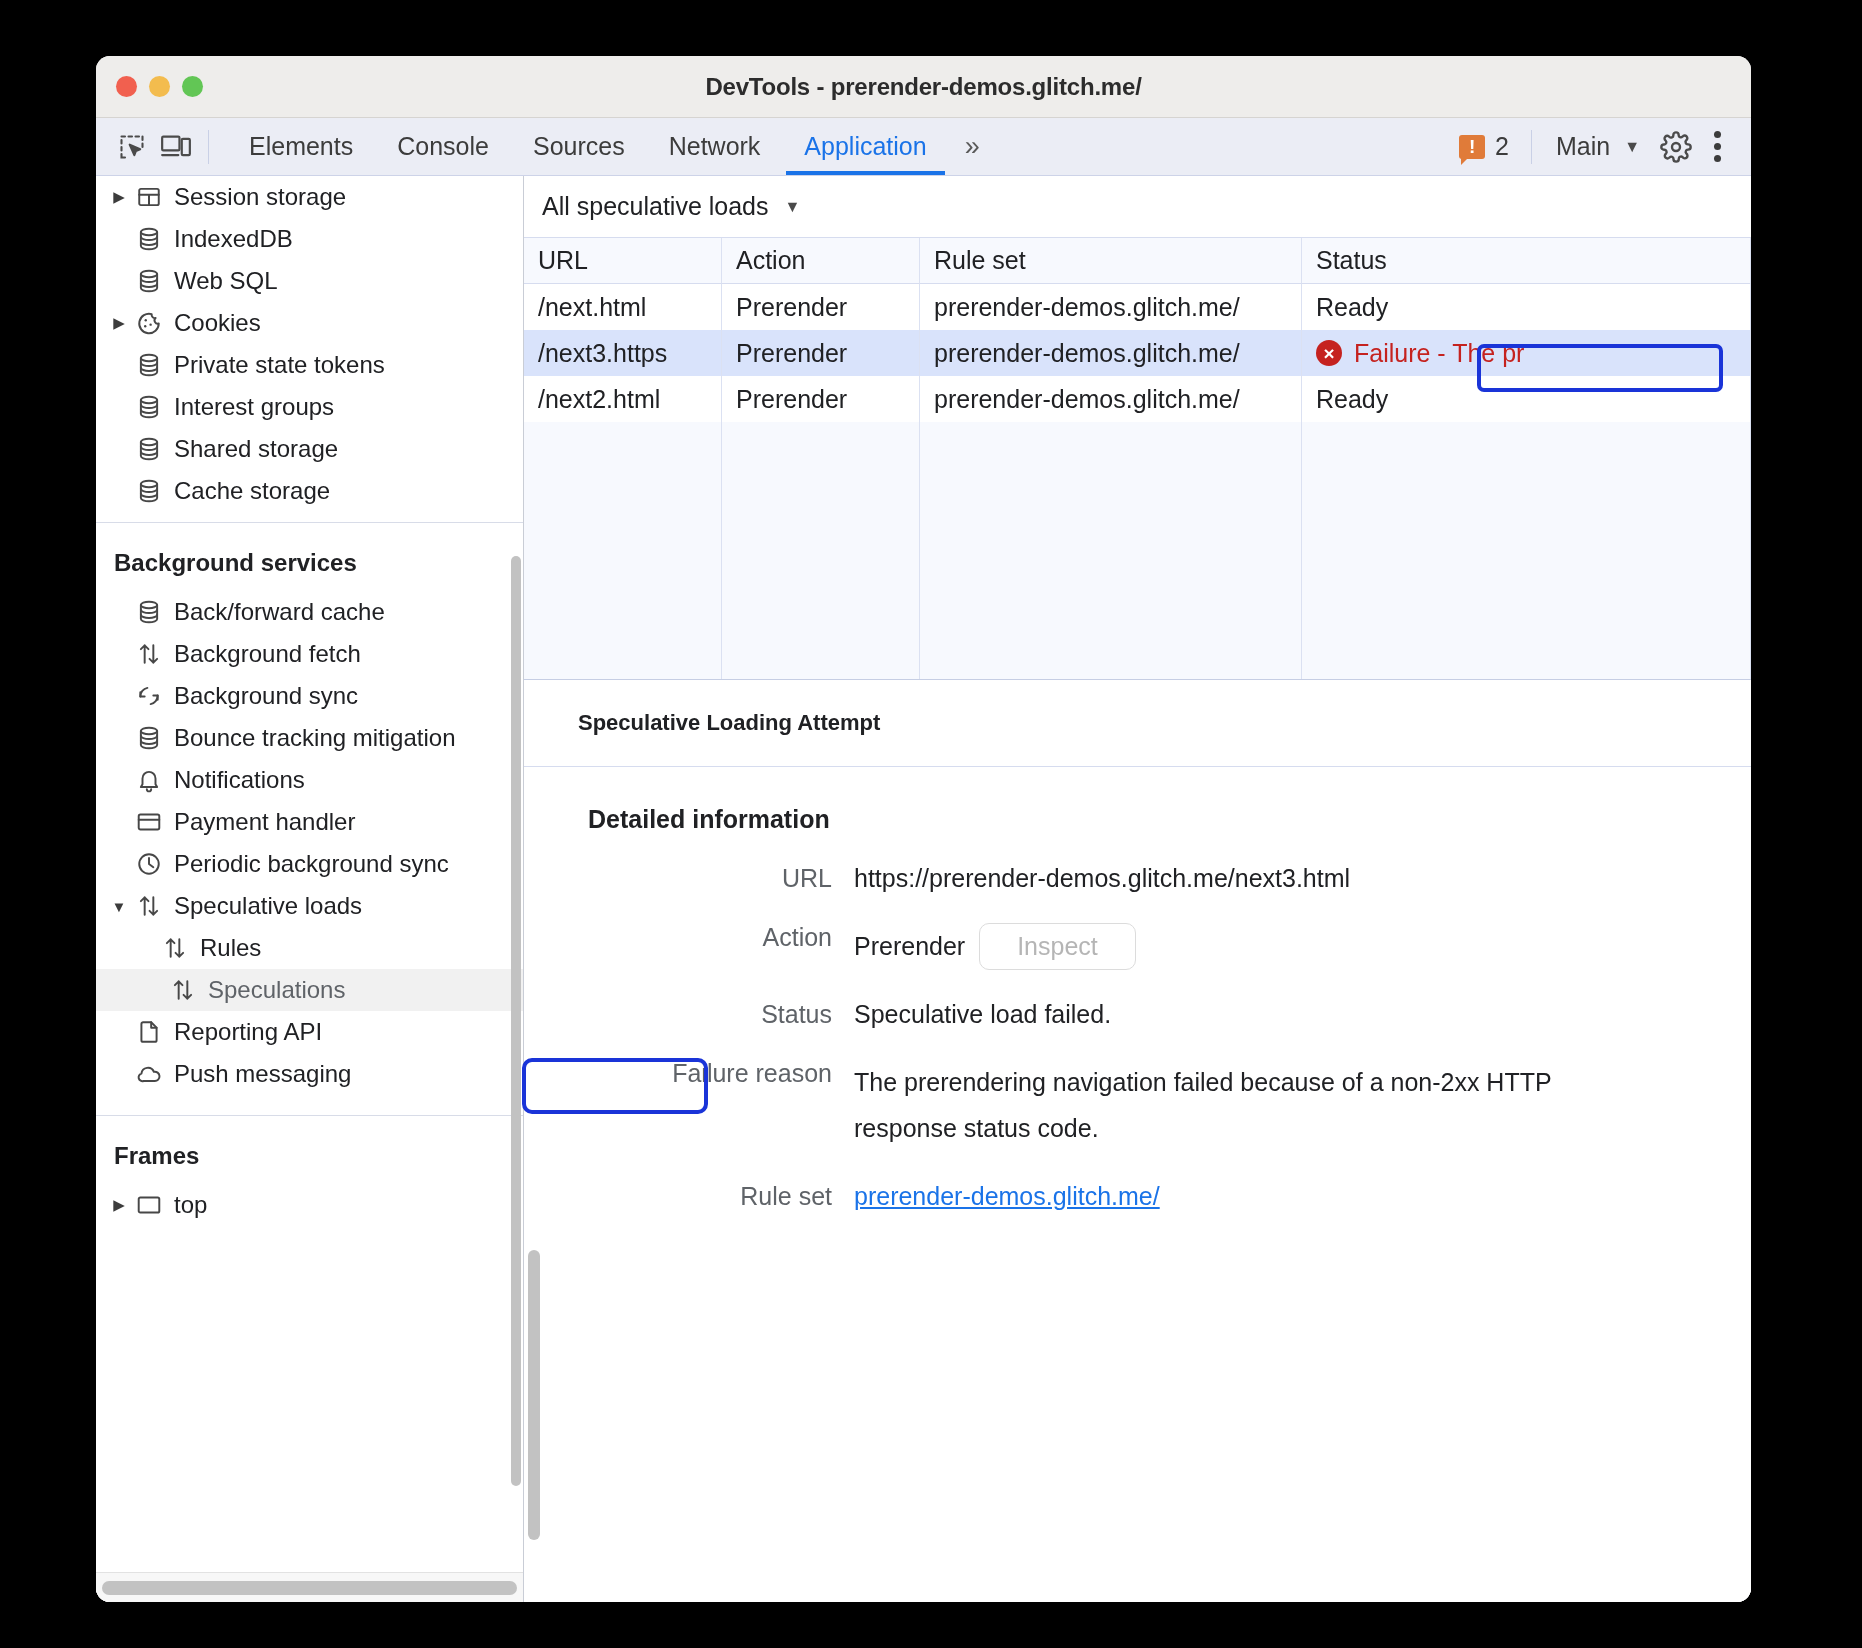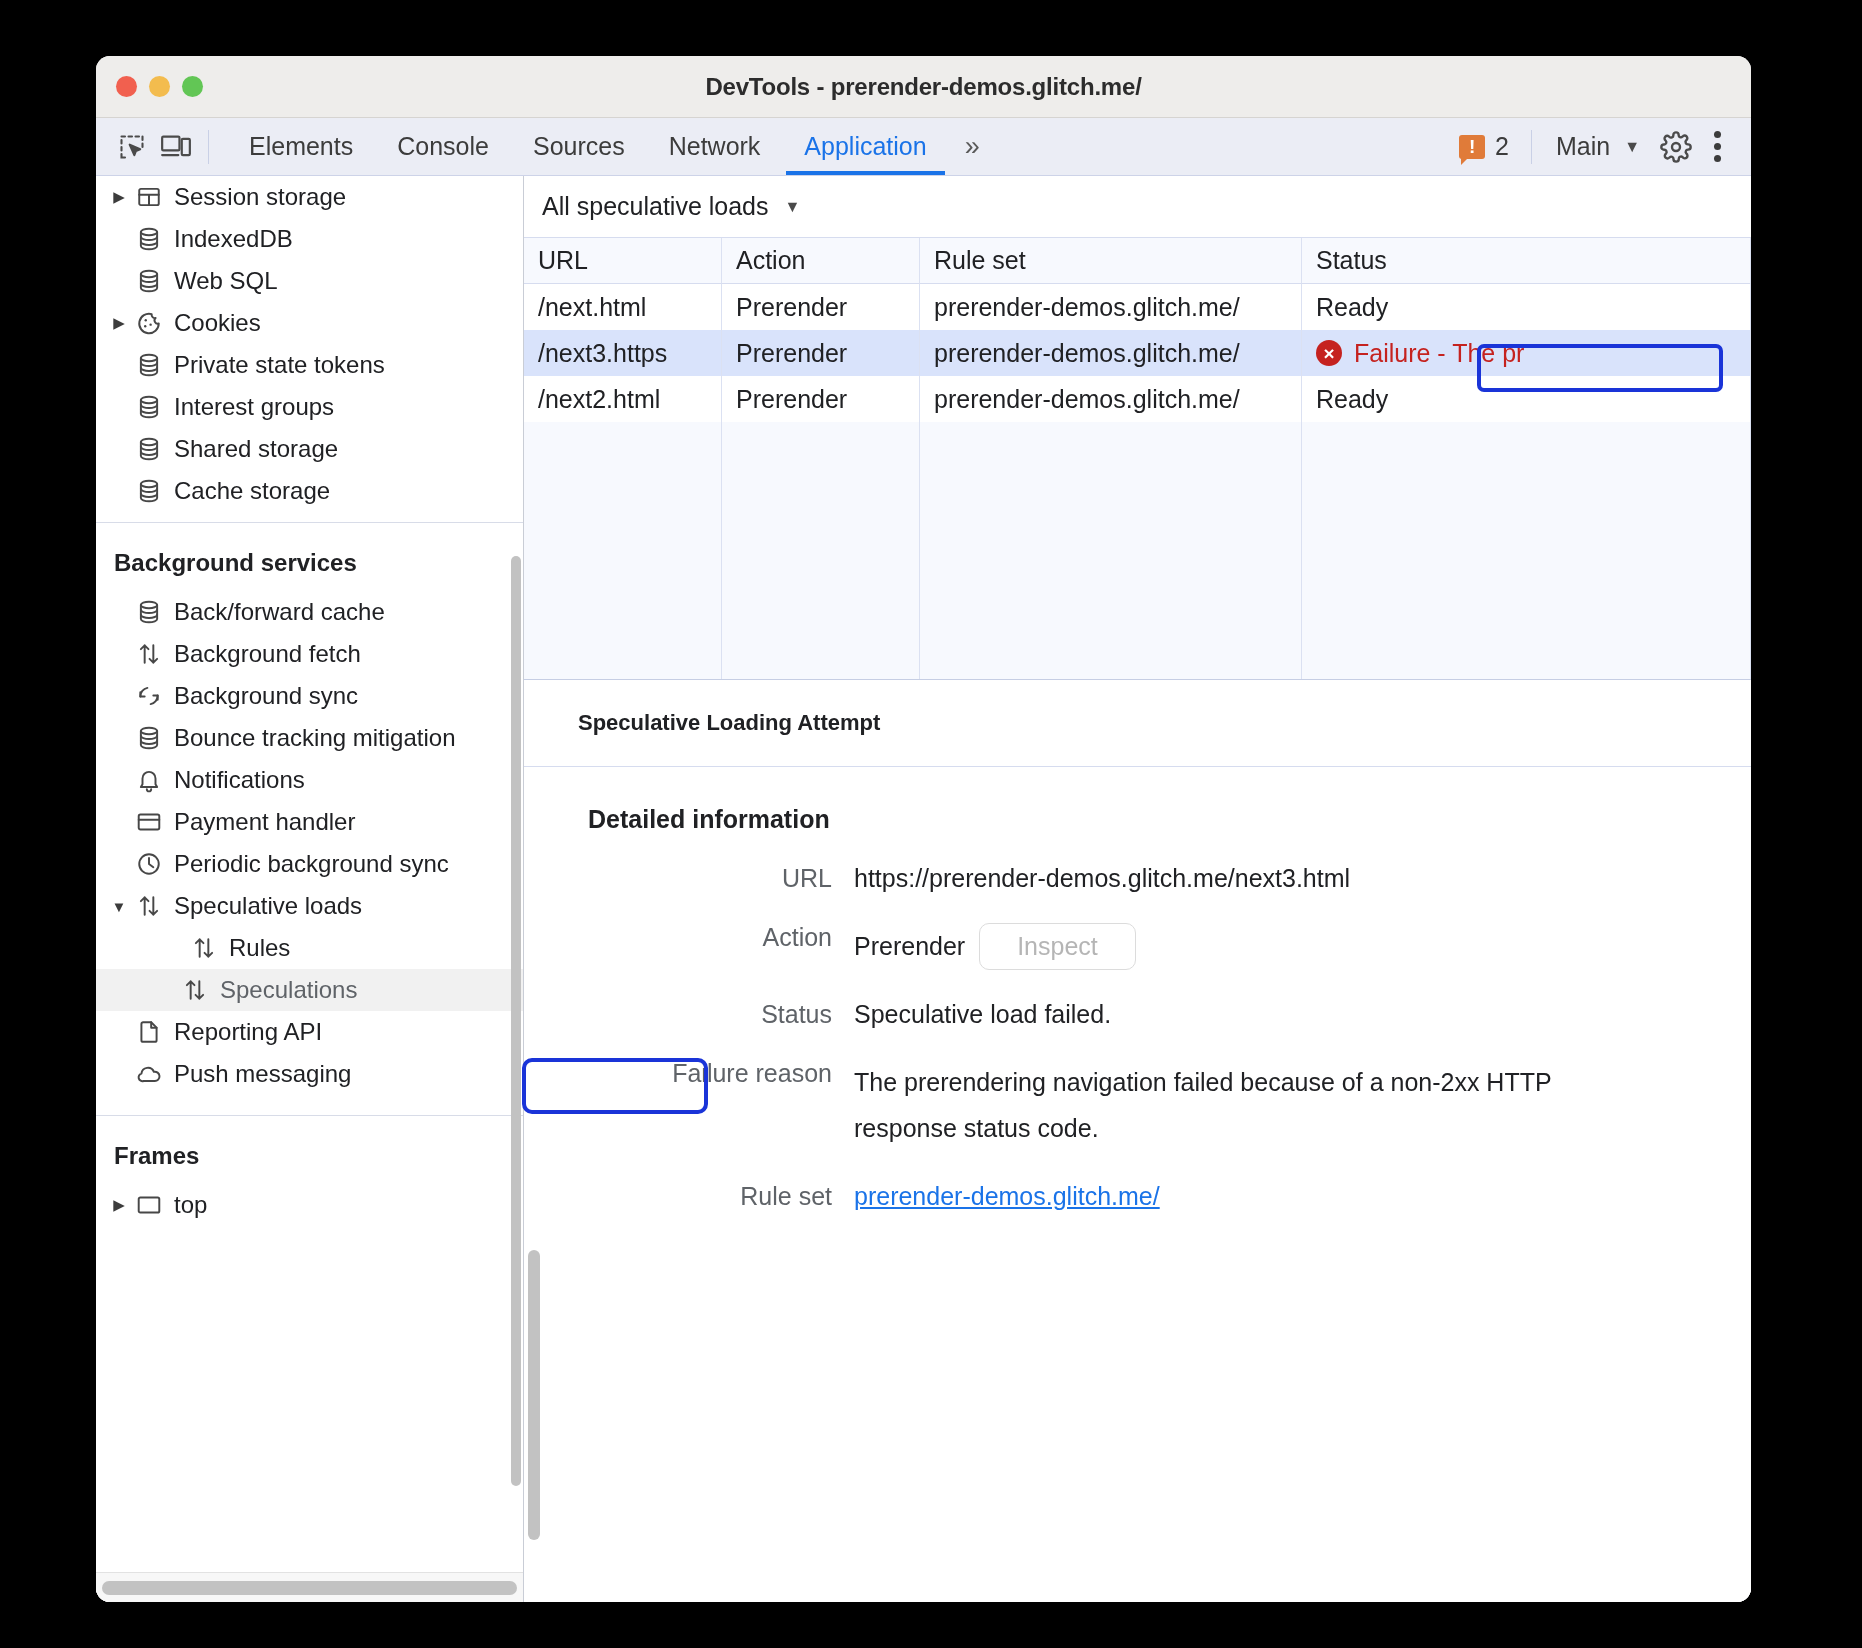--- a/index.html
+++ b/index.html
@@ -477,31 +477,31 @@
             <div class="tree-row" style="padding-left: 10px;">
               <div class="twisty">▼</div>
               <div class="tree-ico">
                 <svg width="26" height="26" viewBox="0 0 24 24" stroke="currentColor" fill="none" stroke-width="1.8" stroke-linecap="round" stroke-linejoin="round">
                   <path d="M8 20V4M8 4L4.5 7.5M8 4l3.5 3.5"></path>
                   <path d="M16 4v16M16 20l3.5-3.5M16 20l-3.5-3.5"></path>
                 </svg>
               </div>
               <span>Speculative loads</span>
             </div>
-            <div class="tree-row" style="padding-left: 65px;">
+            <div class="tree-row" style="padding-left: 36px;">
               <div class="twisty"></div>
               <div class="tree-ico">
                 <svg width="26" height="26" viewBox="0 0 24 24" stroke="currentColor" fill="none" stroke-width="1.8" stroke-linecap="round" stroke-linejoin="round">
                   <path d="M8 20V4M8 4L4.5 7.5M8 4l3.5 3.5"></path>
                   <path d="M16 4v16M16 20l3.5-3.5M16 20l-3.5-3.5"></path>
                 </svg>
               </div>
               <span>Rules</span>
             </div>
-            <div class="tree-row selected" style="padding-left: 56px;">
+            <div class="tree-row selected" style="padding-left: 44px;">
               <div class="twisty"></div>
               <div class="tree-ico">
                 <svg width="26" height="26" viewBox="0 0 24 24" stroke="currentColor" fill="none" stroke-width="1.8" stroke-linecap="round" stroke-linejoin="round">
                   <path d="M8 20V4M8 4L4.5 7.5M8 4l3.5 3.5"></path>
                   <path d="M16 4v16M16 20l3.5-3.5M16 20l-3.5-3.5"></path>
                 </svg>
               </div>
               <span>Speculations</span>
             </div>
             <div class="tree-row" style="padding-left: 10px;">

